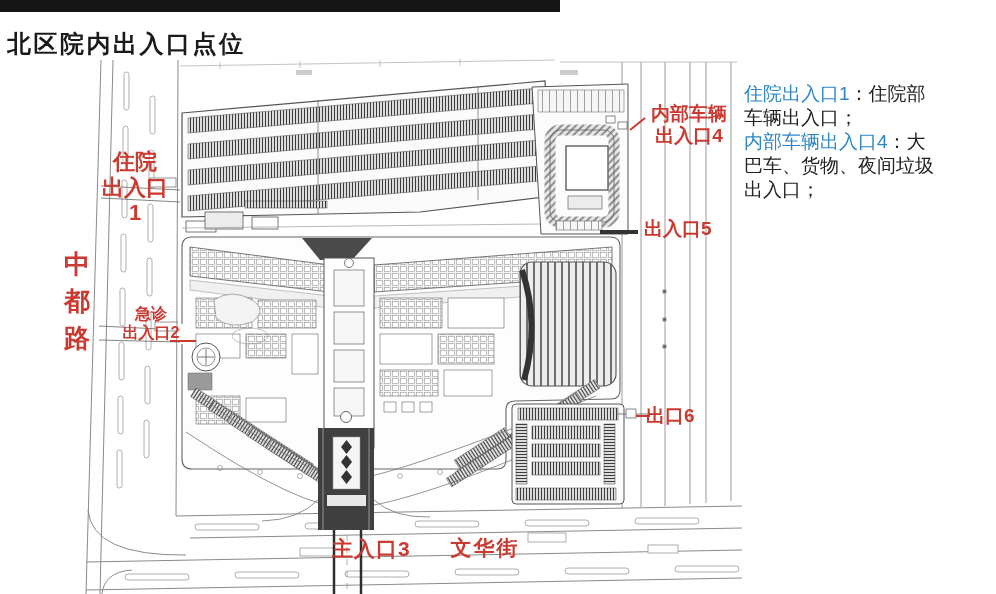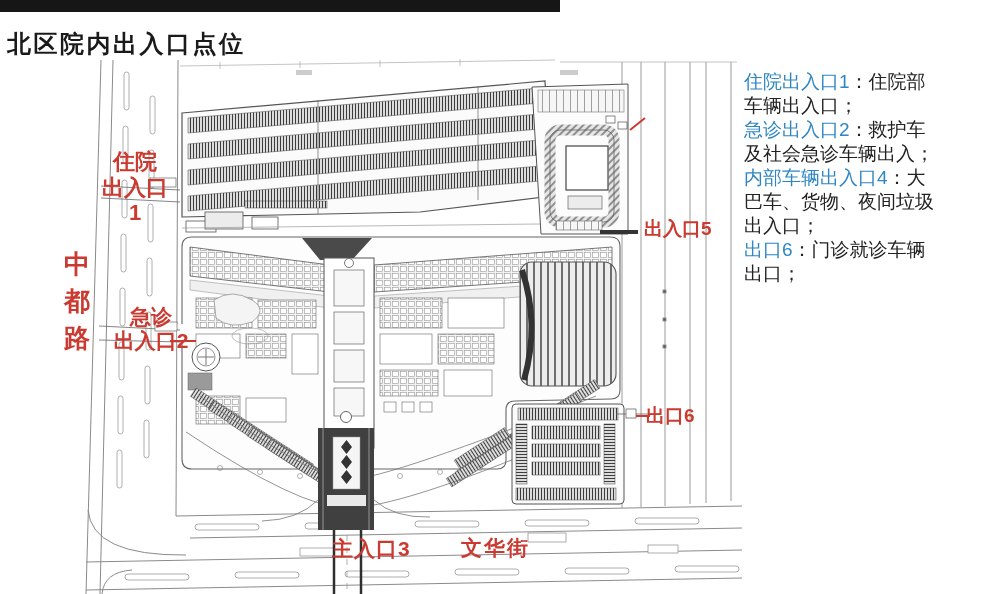--- a/index.html
+++ b/index.html
@@ -7,26 +7,26 @@
          font-family:"Liberation Sans","DejaVu Sans",sans-serif;padding-left:28px;}
   #topbar{position:absolute;left:0;top:0;width:560px;height:12px;background:#161616;}
   #page-title{position:absolute;left:7px;top:28px;font-size:24px;font-weight:700;
               letter-spacing:2.5px;color:#1a1a1a;white-space:nowrap;}
   #site-map{position:absolute;left:0;top:0;width:996px;height:594px;}
   .map-label{position:absolute;color:#cb3a30;font-weight:700;text-align:center;
              white-space:pre-line;line-height:1.16;z-index:5;}
   .lb-1{left:96px;top:149px;width:78px;font-size:22px;}
   .lb-4{left:643px;top:103px;width:92px;font-size:19px;}
   .lb-5{left:644px;top:218px;width:90px;font-size:19px;text-align:left;}
-  .lb-2{left:109px;top:305px;width:84px;font-size:21px;}
+  .lb-2{left:109px;top:305px;width:84px;font-size:16px;}
   .lb-6{left:646px;top:405px;width:70px;font-size:19px;text-align:left;}
   .lb-3{left:332px;top:537px;width:90px;font-size:21px;letter-spacing:1px;text-align:left;}
-  .lb-st{left:440px;top:536px;width:90px;font-size:21px;letter-spacing:2px;text-align:right;}
+  .lb-st{left:440px;top:536px;width:90px;font-size:21px;letter-spacing:2px;text-align:center;}
   .lb-rd{left:58px;top:246px;width:38px;font-size:26px;line-height:37px;}
-  #legend{position:absolute;left:744px;top:70px;width:196px;font-size:19px;line-height:24px;
+  #legend{position:absolute;left:744px;top:82px;width:196px;font-size:19px;line-height:24px;
           color:#222;z-index:5;font-weight:500;}
   .lg-label{color:#2e87c3;}
   .lg-desc{color:#222;}
 </style>
 </head>
 <body>
 
 <div id="stage">
 
   <div id="topbar"></div>
@@ -273,38 +273,34 @@
       <line x1="616" y1="414" x2="660" y2="414" stroke="#666" stroke-width="0.8"></line>
       <rect x="626" y="409" width="10" height="9" fill="#fff" stroke="#555" stroke-width="0.7"></rect>
       <line x1="170" y1="341" x2="196" y2="341" stroke="#cb3a30" stroke-width="2"></line>
       <line x1="630" y1="130" x2="645" y2="118" stroke="#cb3a30" stroke-width="2"></line>
       <line x1="636" y1="416" x2="650" y2="416" stroke="#cb3a30" stroke-width="2"></line>
     </g>
   </svg>
 
   <div class="map-label lb-1">住院
 出入口1</div>
+  <div class="map-label lb-4">内部车辆
+出入口4</div>
   <div class="map-label lb-5">出入口5</div>
   <div class="map-label lb-2">急诊
 出入口2</div>
   <div class="map-label lb-6">出口6</div>
   <div class="map-label lb-3">主入口3</div>
   <div class="map-label lb-st">文华街</div>
   <div class="map-label lb-rd">中
 都
 路</div>
 
   <div id="legend">
     <div class="legend-entry">
       <span class="lg-label">住院出入口1</span><span class="lg-desc">：住院部车辆出入口；</span>
     </div>
     <div class="legend-entry">
-      <span class="lg-label">急诊出入口2</span><span class="lg-desc">：救护车及社会急诊车辆出入；</span>
-    </div>
-    <div class="legend-entry">
       <span class="lg-label">内部车辆出入口4</span><span class="lg-desc">：大巴车、货物、夜间垃圾出入口；</span>
     </div>
-    <div class="legend-entry">
-      <span class="lg-label">出口6</span><span class="lg-desc">：门诊就诊车辆出口；</span>
-    </div>
   </div>
 
 </div>
 
 </body></html>

